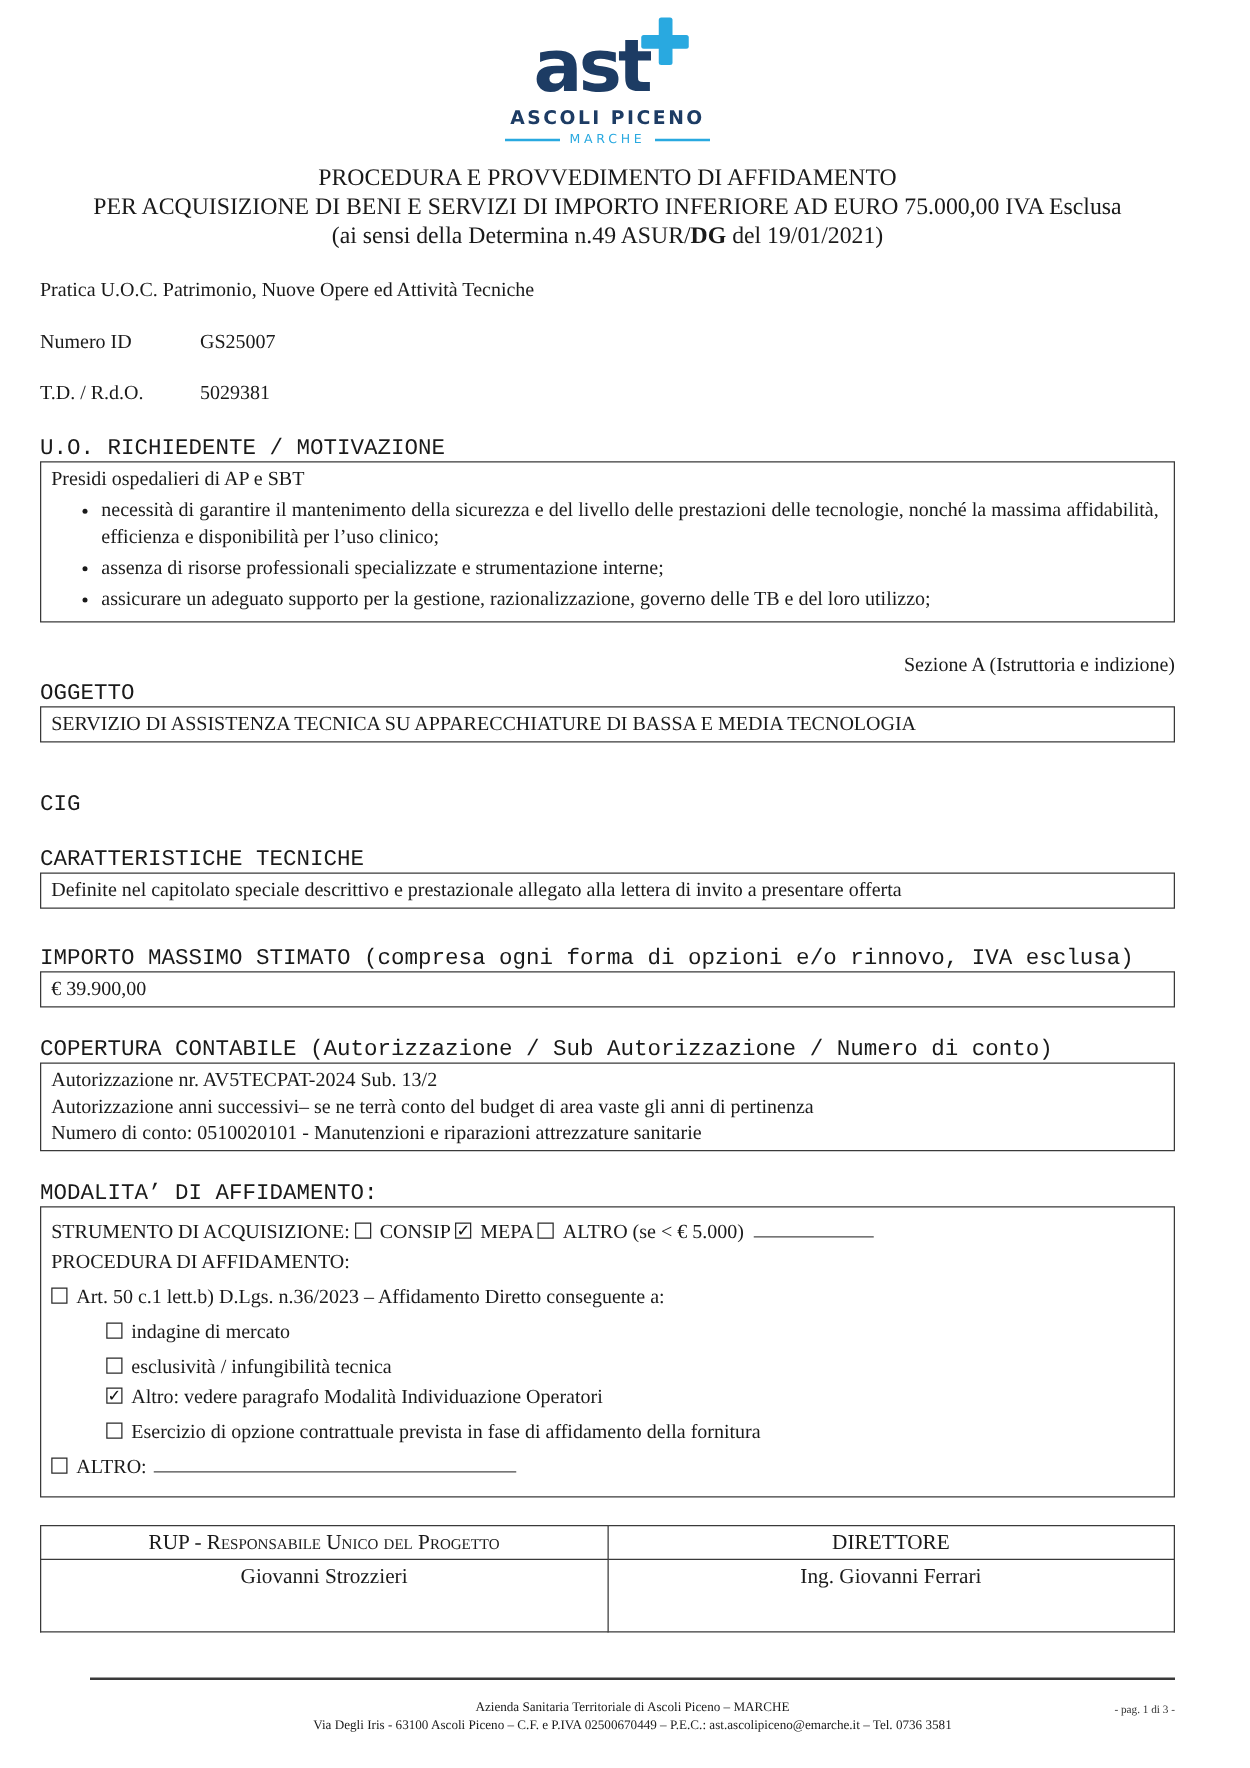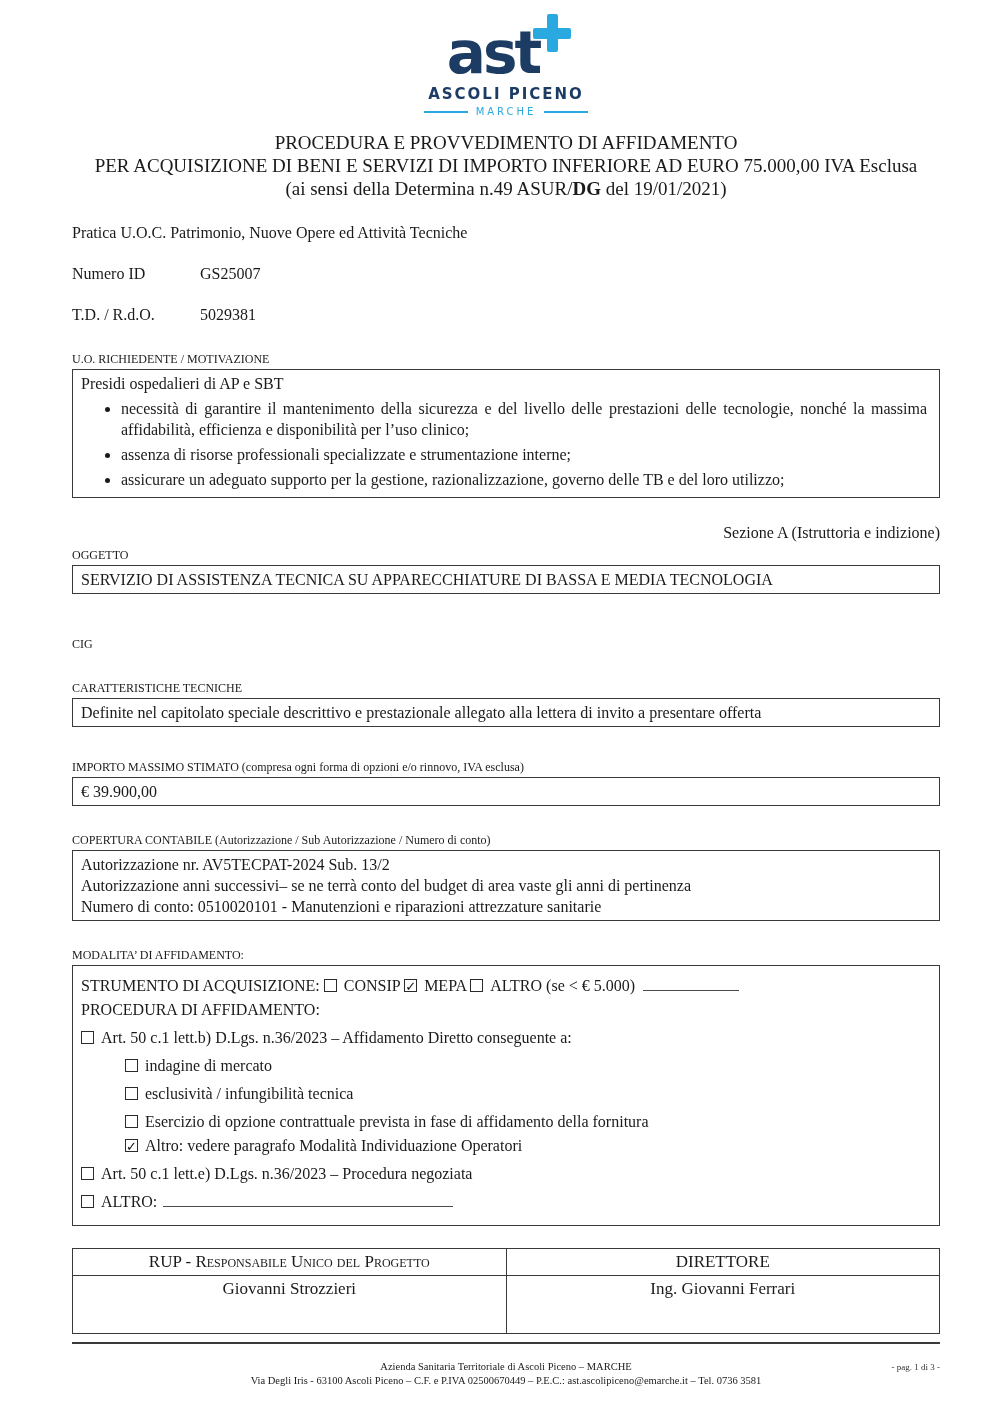--- a/index.html
+++ b/index.html
@@ -5,21 +5,21 @@
   * { margin: 0; padding: 0; box-sizing: border-box; }
   html, body { background: #ffffff; }
   .page {
     position: relative;
     width: 1000px;
     height: 1414px;
     margin: 0 auto;
     background: #ffffff;
     font-family: "Liberation Serif", serif;
     color: #1a1a1a;
-    padding: 26px 60px 0 72px;
+    padding: 26px 60px 0 32px;
     overflow: hidden;
   }
 
   
   .logo-block { text-align: center; }
   .logo-word {
     position: relative;
     display: inline-block;
     font-family: "DejaVu Sans", sans-serif;
     font-weight: bold;
@@ -67,21 +67,21 @@
 
   
   .doc-title { margin-top: 14px; text-align: center; font-size: 19px; line-height: 23px; }
   .doc-title .b { font-weight: bold; }
 
   
   .pratica { margin-top: 22px; font-size: 16px; line-height: 21px; }
   .p-label { display: inline-block; width: 128px; margin-top: 20px; }
 
   
-  .sec-h { font-size: 12px; line-height: 20px; }
+  .sec-h { font-size: 18px; line-height: 20px; font-family: Liberation Mono, monospace; }
   .box {
     border: 1.5px solid #3a3a3a;
     padding: 3px 8px;
     font-size: 16px;
     line-height: 21px;
   }
   .mt-oggetto { margin-top: 3px; }
   .mot-list { margin: 2px 0 3px 0; padding-left: 40px; }
   .mot-list li { text-align: justify; margin: 4px 0; padding-right: 4px; }
 
@@ -224,28 +224,25 @@
     <div class="mod-line">PROCEDURA DI AFFIDAMENTO:</div>
     <div class="mod-line lvl1">
       <span class="cb"></span><span>Art. 50 c.1 lett.b) D.Lgs. n.36/2023 – Affidamento Diretto conseguente a:</span>
     </div>
     <div class="mod-line lvl1 indent1">
       <span class="cb"></span><span>indagine di mercato</span>
     </div>
     <div class="mod-line lvl1 indent1">
       <span class="cb"></span><span>esclusività / infungibilità tecnica</span>
     </div>
+    <div class="mod-line indent1">
+      <span class="cb checked"></span><span>Altro: vedere paragrafo Modalità Individuazione Operatori</span>
+    </div>
     <div class="mod-line lvl1 indent1">
       <span class="cb"></span><span>Esercizio di opzione contrattuale prevista in fase di affidamento della fornitura</span>
-    </div>
-    <div class="mod-line indent1">
-      <span class="cb checked"></span><span>Altro: vedere paragrafo Modalità Individuazione Operatori</span>
-    </div>
-    <div class="mod-line lvl1">
-      <span class="cb"></span><span>Art. 50 c.1 lett.e) D.Lgs. n.36/2023 – Procedura negoziata</span>
     </div>
     <div class="mod-line lvl1">
       <span class="cb"></span><span>ALTRO:</span><span class="blank-line blank-long"></span>
     </div>
   </div>
 
   <table class="sig-table">
     <tbody>
         <tr>
       <th style="width:50%" class="sig-th-smallcaps">RUP - Responsabile Unico del Progetto</th>

